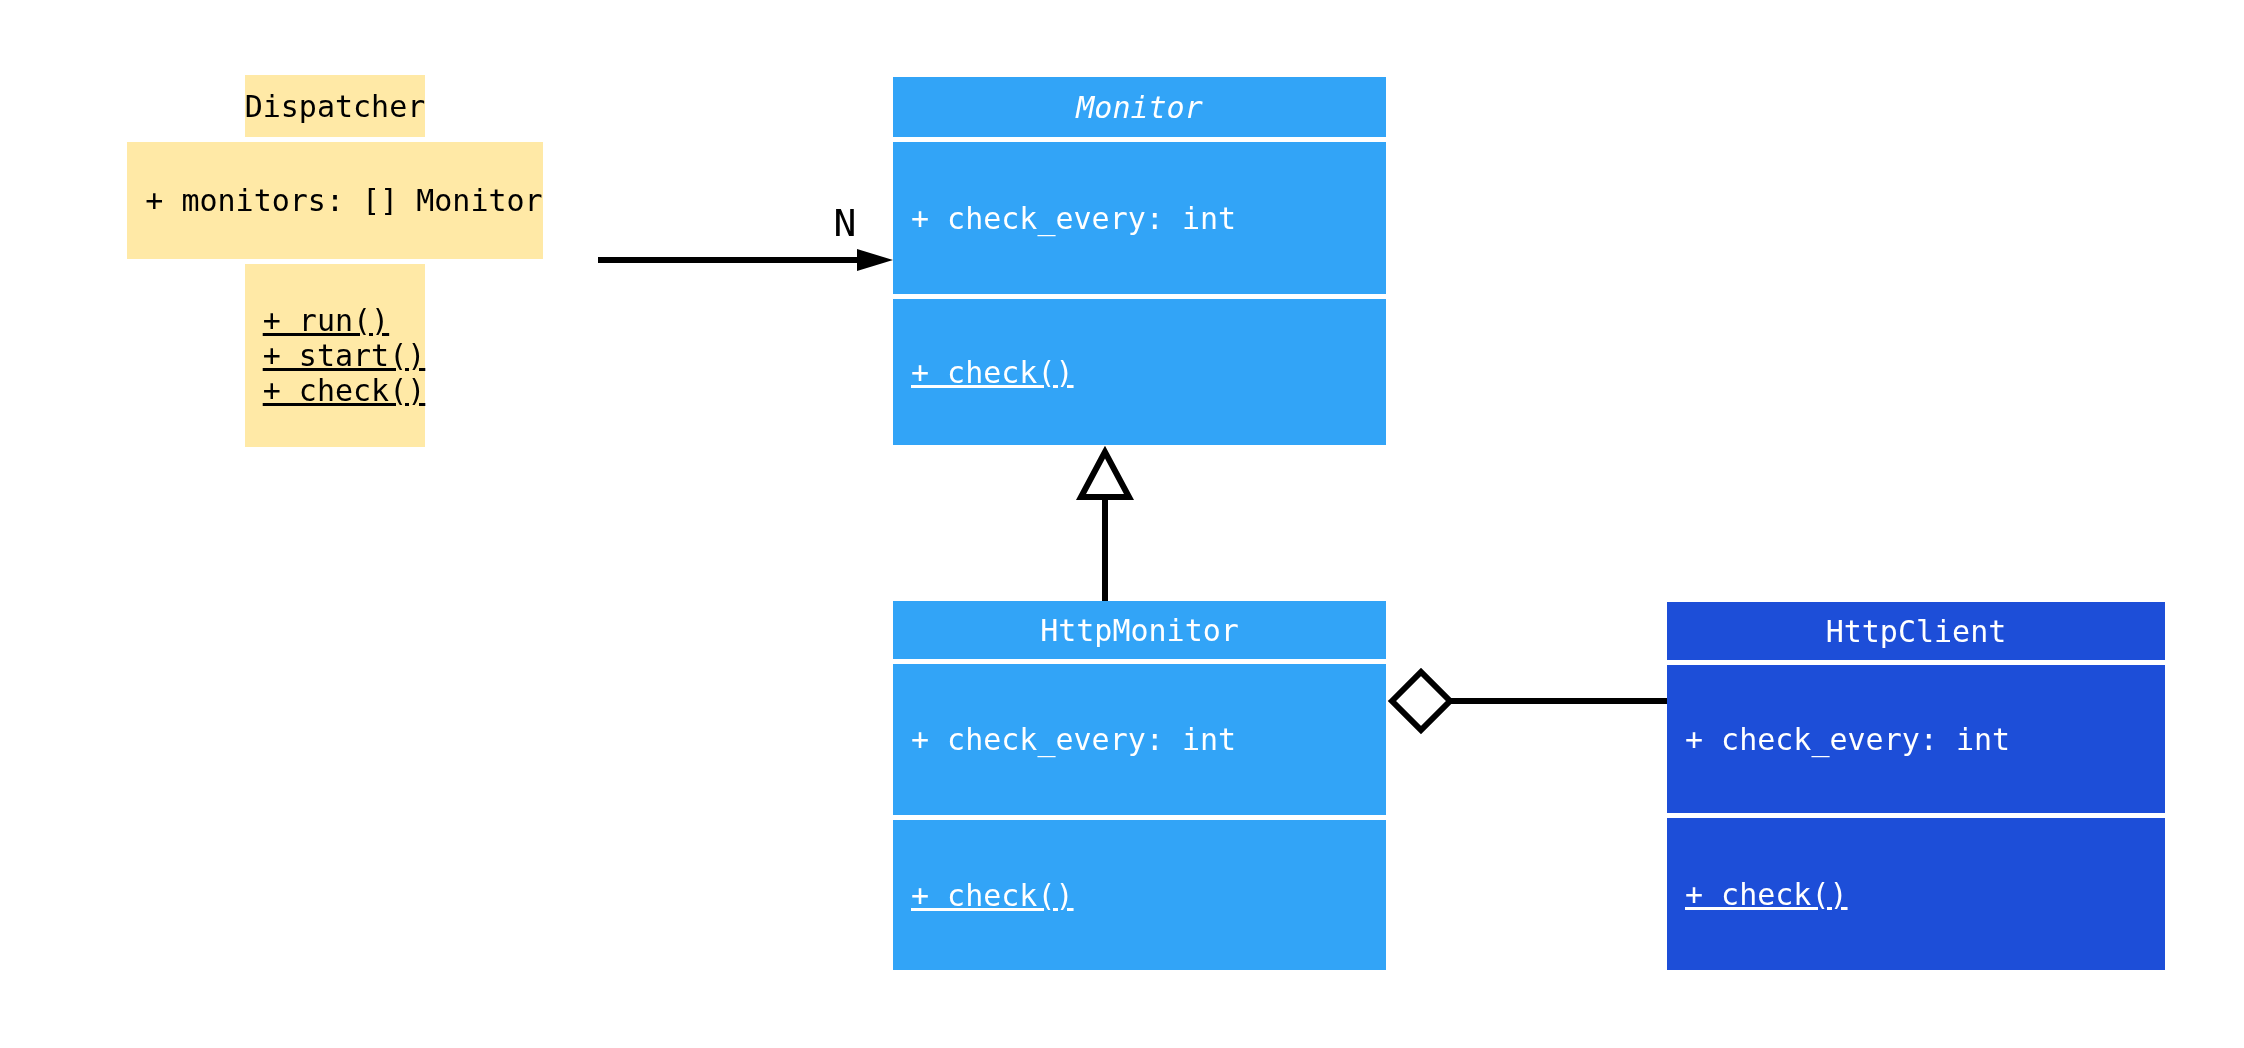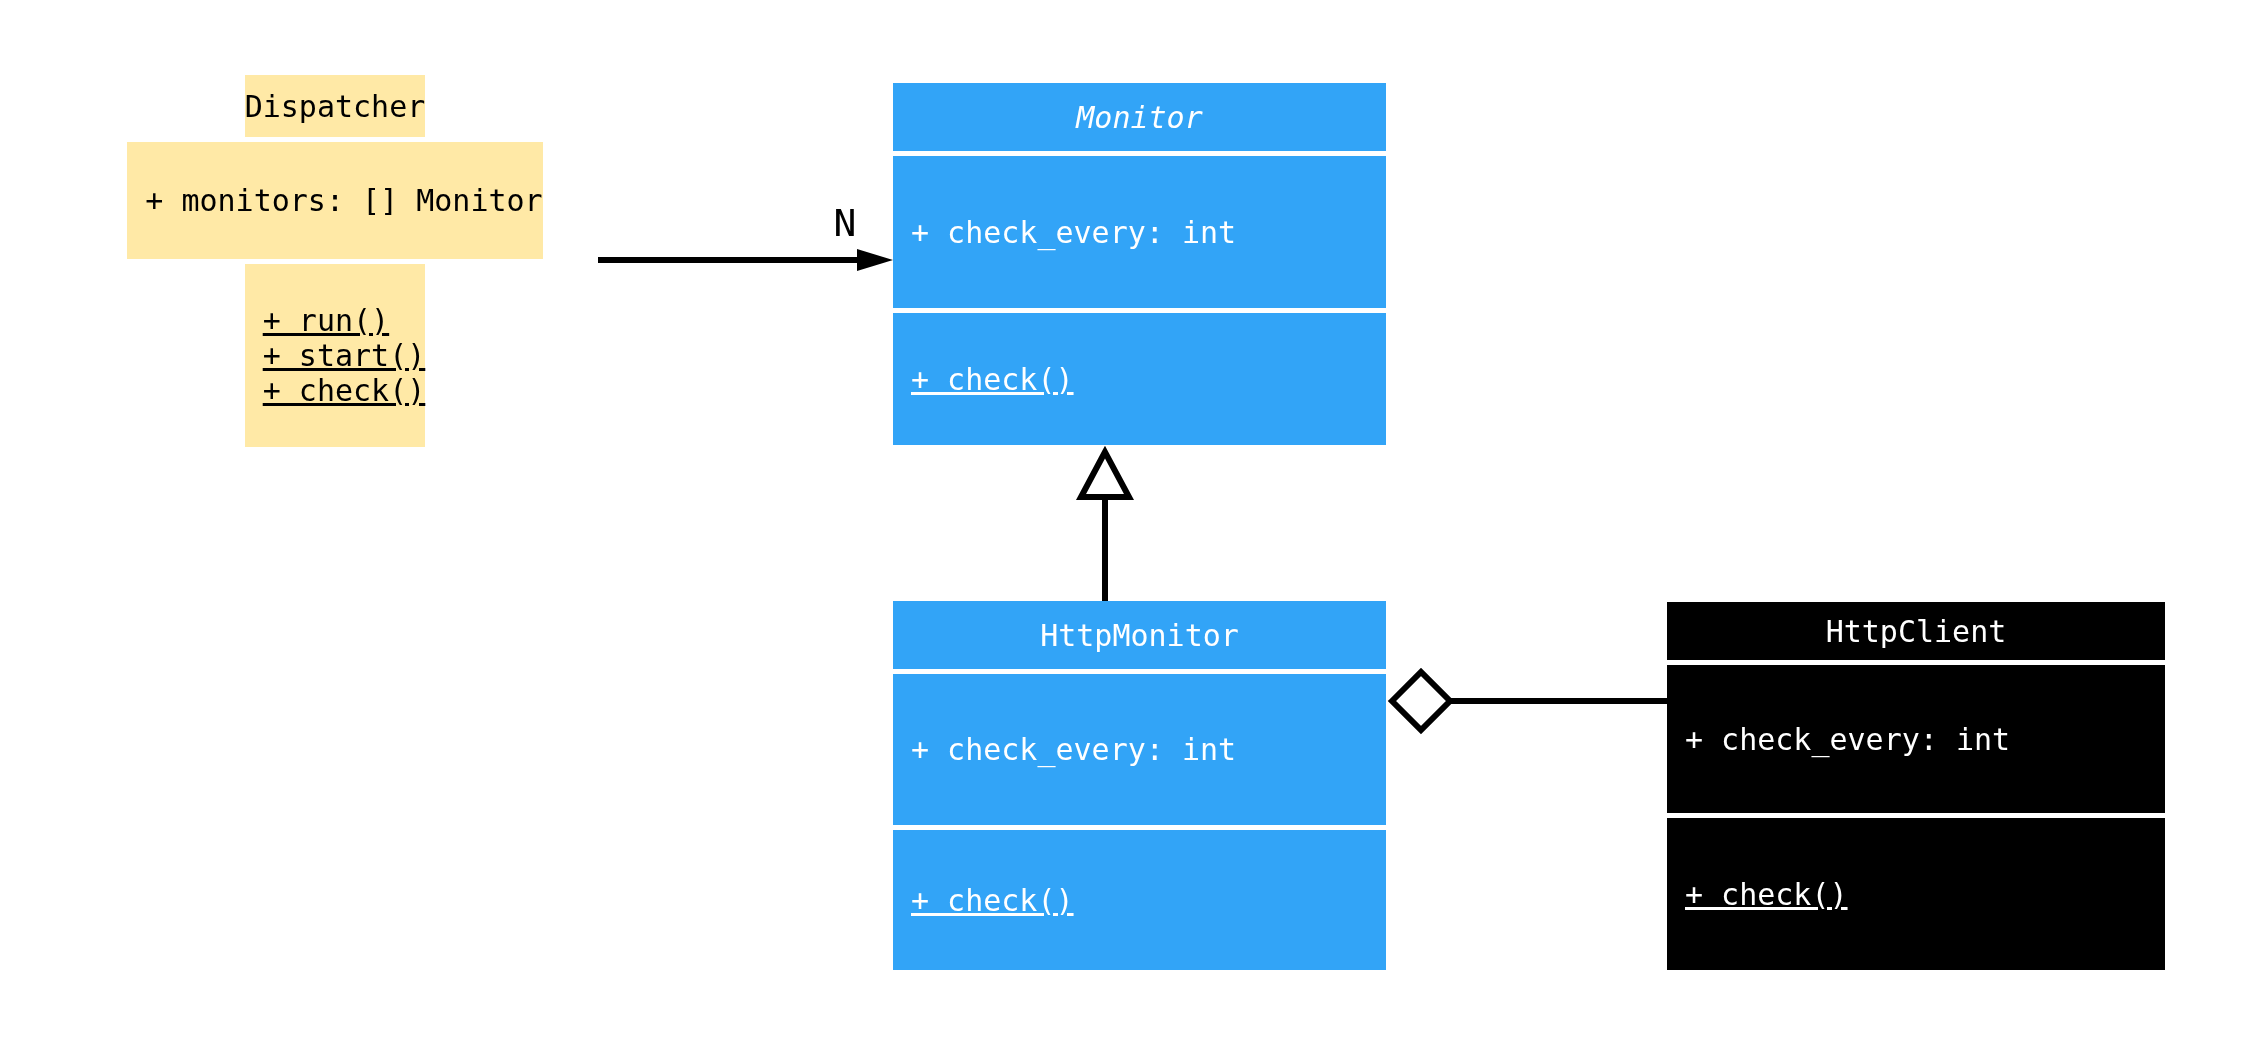--- a/index.html
+++ b/index.html
@@ -23,21 +23,21 @@
     align-items: center;
   }
   .sec.title { justify-content: center; }
   .sec.body  { padding-left: 18px; }
   .sec.methods { flex: 1; text-decoration: underline; }
   .lines { display: flex; flex-direction: column; line-height: 35px; }
   .italic { font-style: italic; }
 
   .c-yellow .sec { background: #FFE9A6; color: #000000; }
   .c-blue   .sec { background: #32A4F7; color: #ffffff; }
-  .c-green  .sec { background: #000000; color: #ffffff; }
+  .c-green  .sec { background: #1d4ed8; color: #ffffff; }
 
   .edges {
     position: absolute;
     left: 0; top: 0;
     width: 2244px; height: 1048px;
     pointer-events: none;
   }
   .edge-label {
     position: absolute;
     left: 820px;
@@ -81,35 +81,35 @@
     <div class="sec body methods">
       <div class="lines">
         <div>+ run()</div>
         <div>+ start()</div>
         <div>+ check()</div>
       </div>
     </div>
   </div>
 
   <div class="uml-class c-blue" style="left:893px; top:77px; width:493px; height:368px;">
-    <div class="sec title italic" style="height:68px;margin-top:6px;">Monitor</div>
+    <div class="sec title italic" style="height:60px;">Monitor</div>
     <div class="sec body" style="height:152px;">
       <div class="lines">
         <div>+ check_every: int</div>
       </div>
     </div>
     <div class="sec body methods">
       <div class="lines">
         <div>+ check()</div>
       </div>
     </div>
   </div>
 
   <div class="uml-class c-blue" style="left:893px; top:601px; width:493px; height:369px;">
-    <div class="sec title" style="height:68px;">HttpMonitor</div>
+    <div class="sec title" style="height:58px;">HttpMonitor</div>
     <div class="sec body" style="height:151px;">
       <div class="lines">
         <div>+ check_every: int</div>
       </div>
     </div>
     <div class="sec body methods">
       <div class="lines">
         <div>+ check()</div>
       </div>
     </div>

